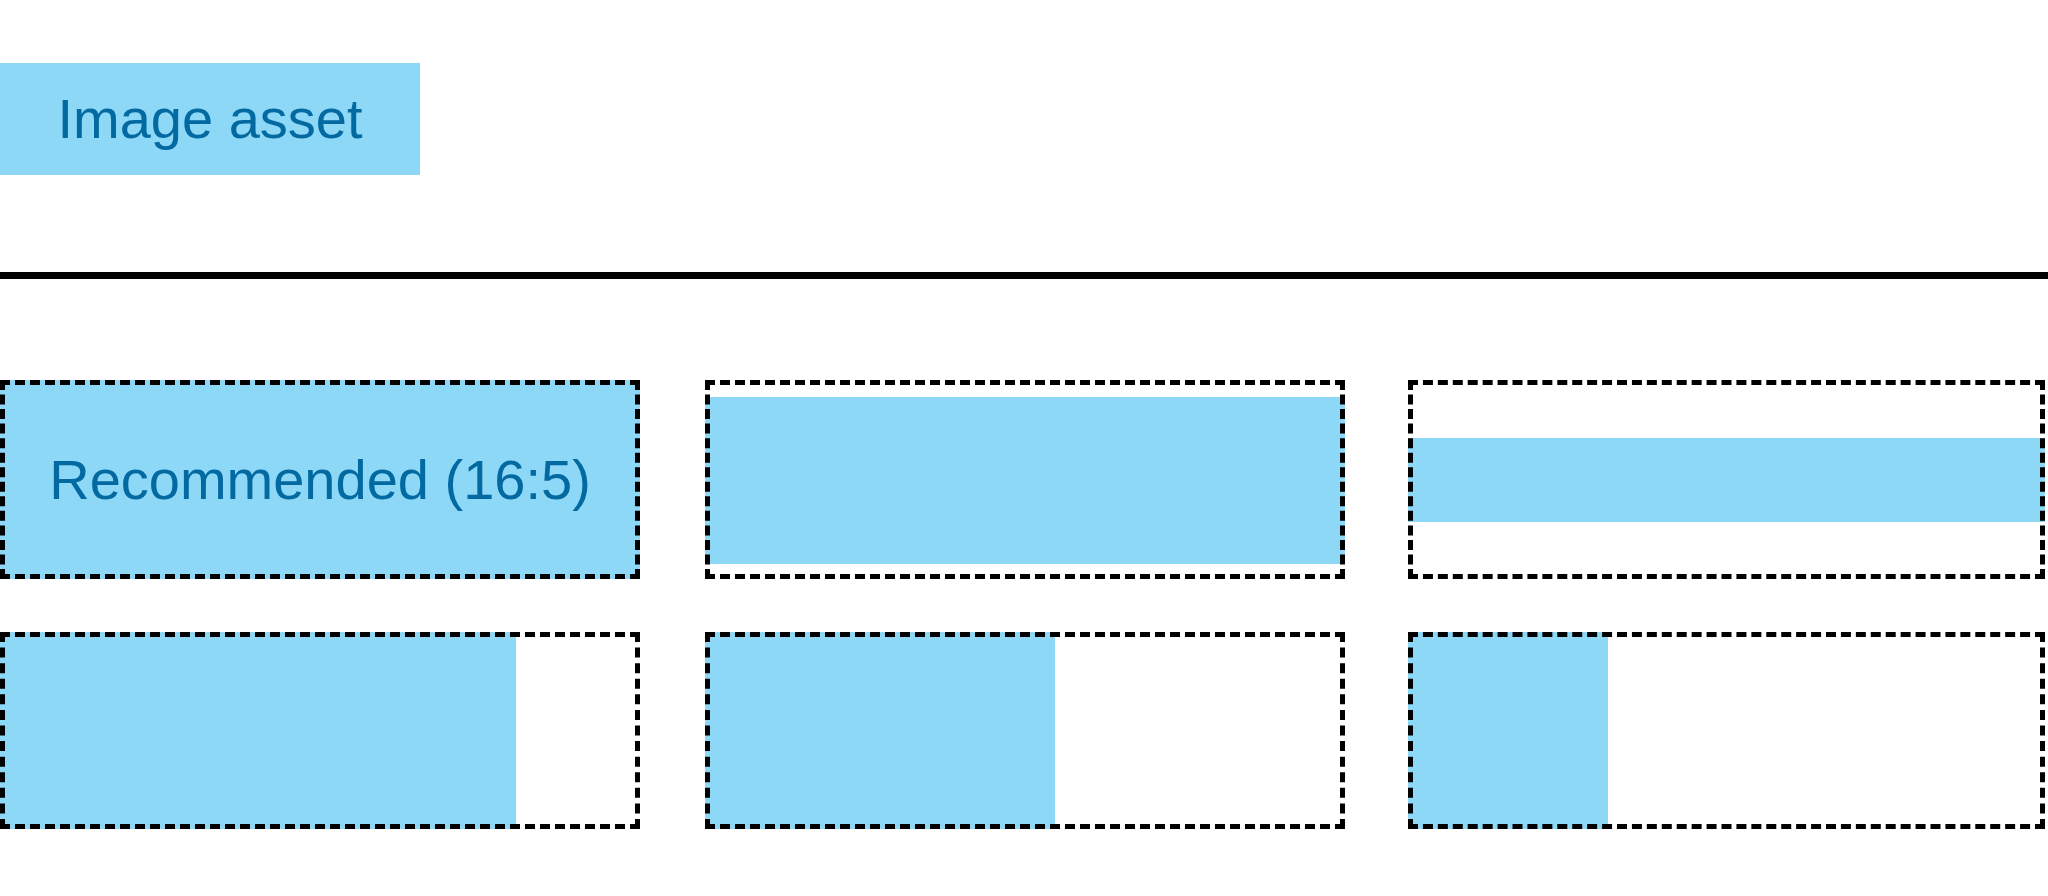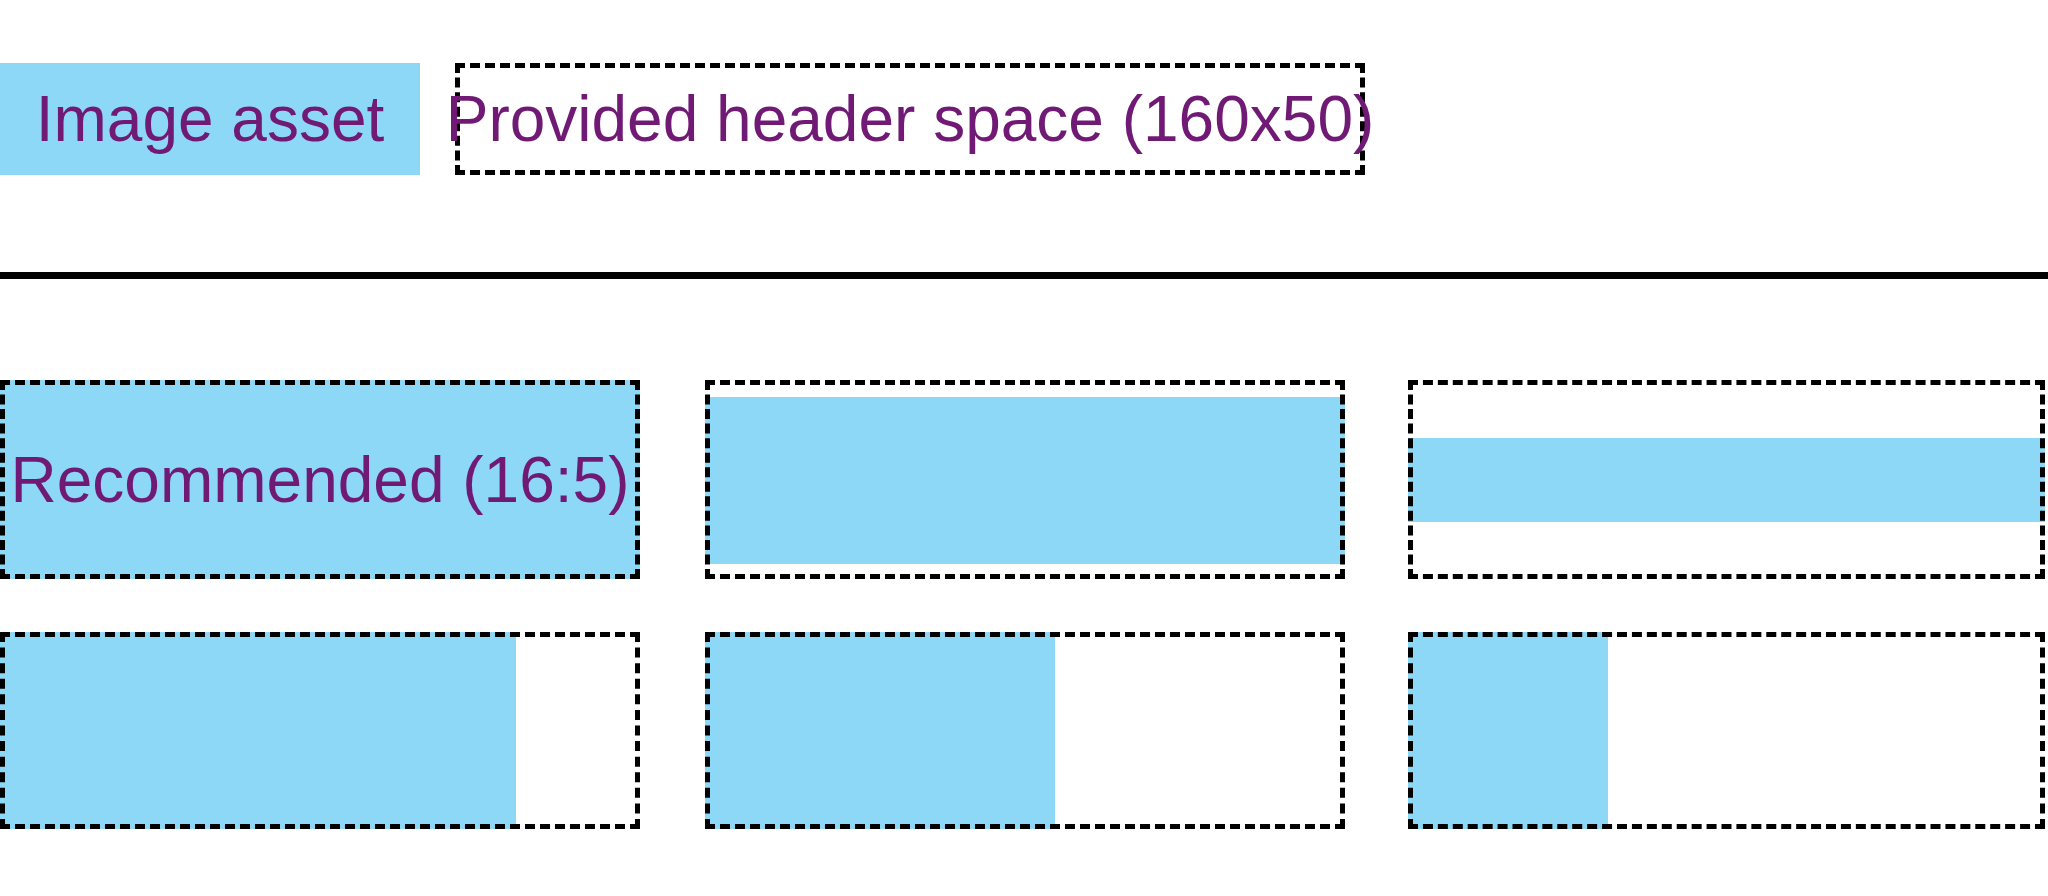--- a/index.html
+++ b/index.html
@@ -19,23 +19,23 @@
 
   
   .legend-swatch {
     position: absolute;
     left: 0; top: 63px;
     width: 420px; height: 112px;
     background: var(--fill, #8DD7F7);
     display: flex; align-items: center; justify-content: center;
   }
   .legend-label, .box-label {
-    font-size: 64px;
+    font-size: 56px;
     line-height: 1;
-    color: #701a75;
+    color: #0369a1;
     white-space: nowrap;
   }
   .legend-dashed {
     position: absolute;
     left: 455px; top: 63px;
     width: 910px; height: 112px;
     box-sizing: border-box;
     border: 5px dashed var(--outline, #000);
     display: flex; align-items: center; justify-content: center;
     background: #fff;
@@ -90,23 +90,20 @@
 </style>
 </head>
 <body>
 
 <div class="canvas">
 
   <div class="legend-swatch">
     <span class="legend-label">Image asset</span>
   </div>
 
-  <div class="legend-dashed">
-    <span class="legend-label">Provided header space (160x50)</span>
-  </div>
 
   <div class="divider"></div>
 
   <div class="ex-box r1 b-left">
     <div class="fill fill-full"></div>
     <div class="ex-label-wrap">
       <span class="box-label">Recommended (16:5)</span>
     </div>
     <div class="outline"></div>
   </div>

